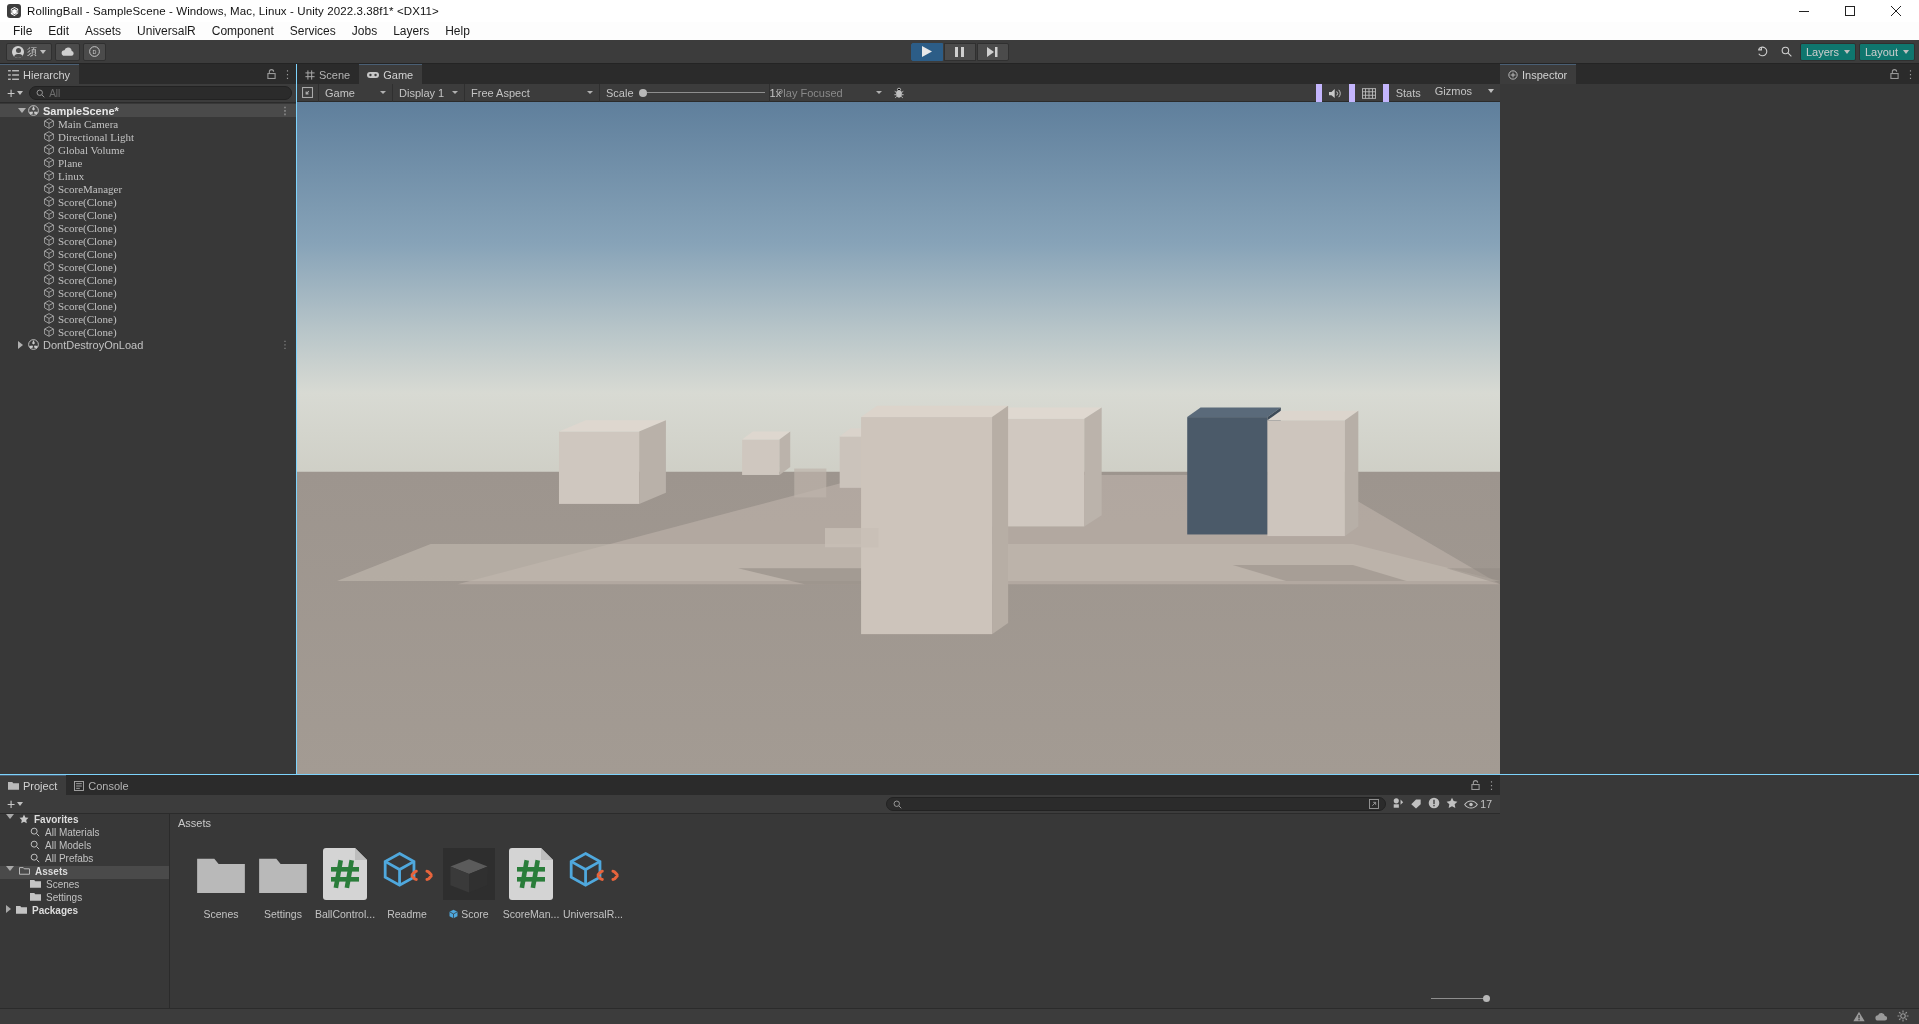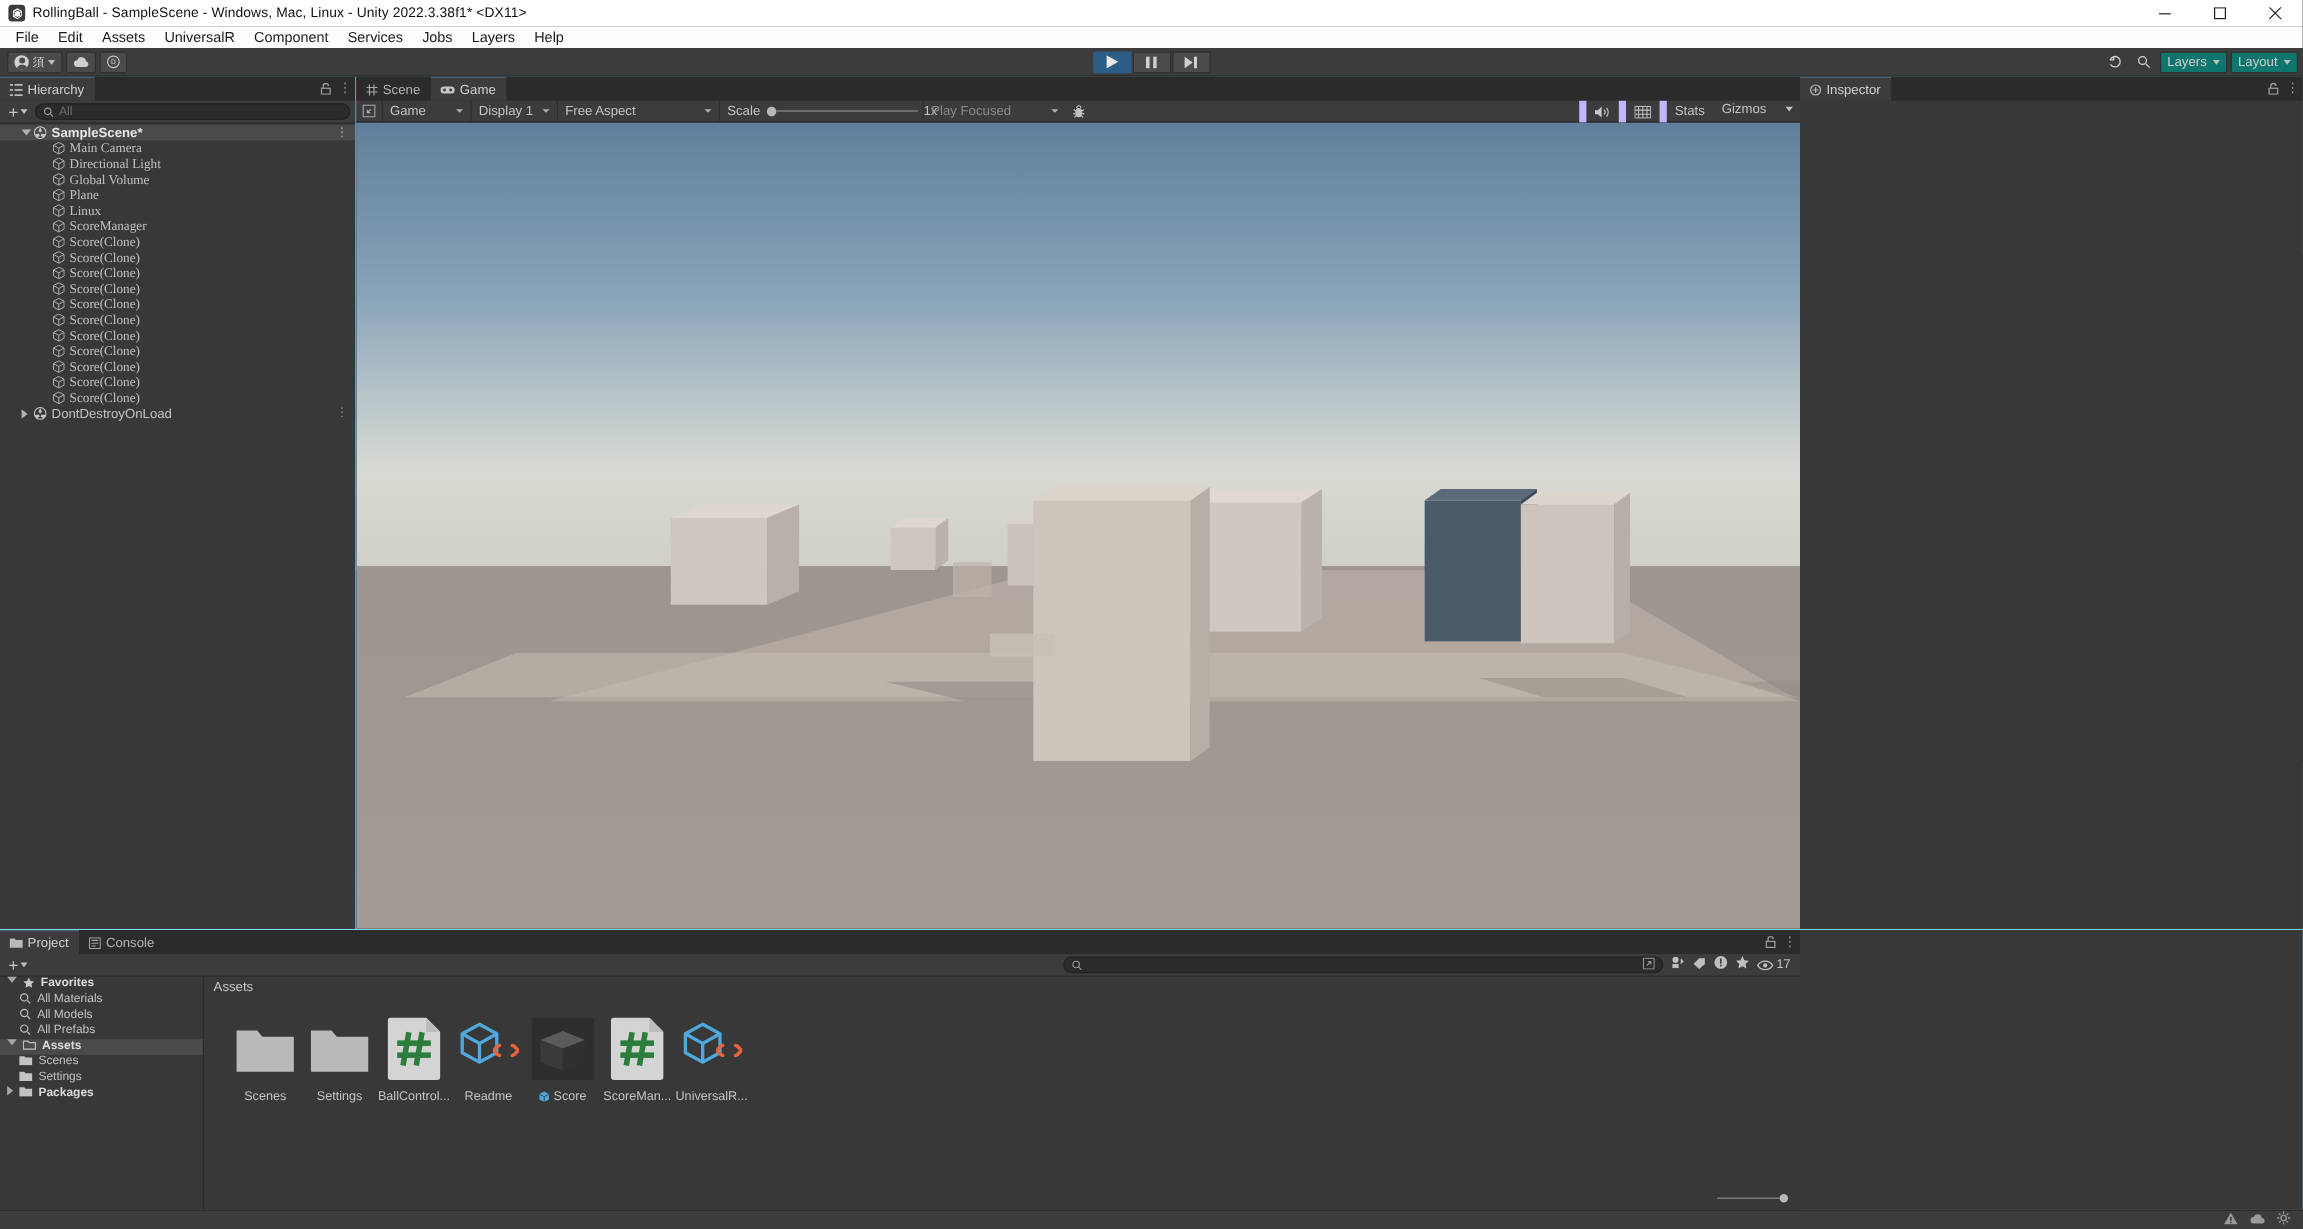--- a/index.html
+++ b/index.html
@@ -148,21 +148,21 @@
   .p-search{
     flex:1;margin:0 6px 0 auto;max-width:500px;height:14px;background:#2b2b2b;
     border:1px solid #222;border-radius:7px;display:flex;align-items:center;padding:0 6px;gap:4px;
   }
   .p-icons{display:flex;align-items:center;gap:6px;padding-right:4px}
   .p-main{position:absolute;top:39px;left:0;right:0;bottom:0;display:flex}
   .p-tree{width:170px;background:#383838;border-right:1px solid #2b2b2b;padding-top:0}
   .trow{height:13px;display:flex;align-items:flex-start;gap:5px;padding-left:6px;font-size:10px;color:#c2c2c2;position:relative}
   .trow.bold{font-weight:bold;color:#dcdcdc}
   .trow.sel{background:#4a4a4a}
-  .trow.ind1{padding-left:16px}
+  .trow.ind1{padding-left:30px}
   .tri{width:0;height:0;border-left:4px solid transparent;border-right:4px solid transparent;border-top:5px solid #a8a8a8;}
   .tri.right{border-top:4px solid transparent;border-bottom:4px solid transparent;border-left:5px solid #a8a8a8;border-right:none;}
   .p-content{flex:1;background:#383838;position:relative}
   .p-breadcrumb{height:18px;display:flex;align-items:center;padding-left:8px;font-size:11px;color:#c9c9c9}
   .grid{display:flex;gap:0px;padding:14px 0 0 20px;flex-wrap:wrap}
   .cell{width:62px;display:flex;flex-direction:column;align-items:center;gap:6px}
   .thumb{width:56px;height:56px;display:flex;align-items:center;justify-content:center}
   .cellname{font-size:10.5px;color:#c3c3c3;display:flex;align-items:center;gap:3px;max-width:62px;white-space:nowrap;overflow:hidden}
   .p-zoom{position:absolute;right:10px;bottom:6px;display:flex;align-items:center;gap:0}
   .p-zoom .track{width:52px}

